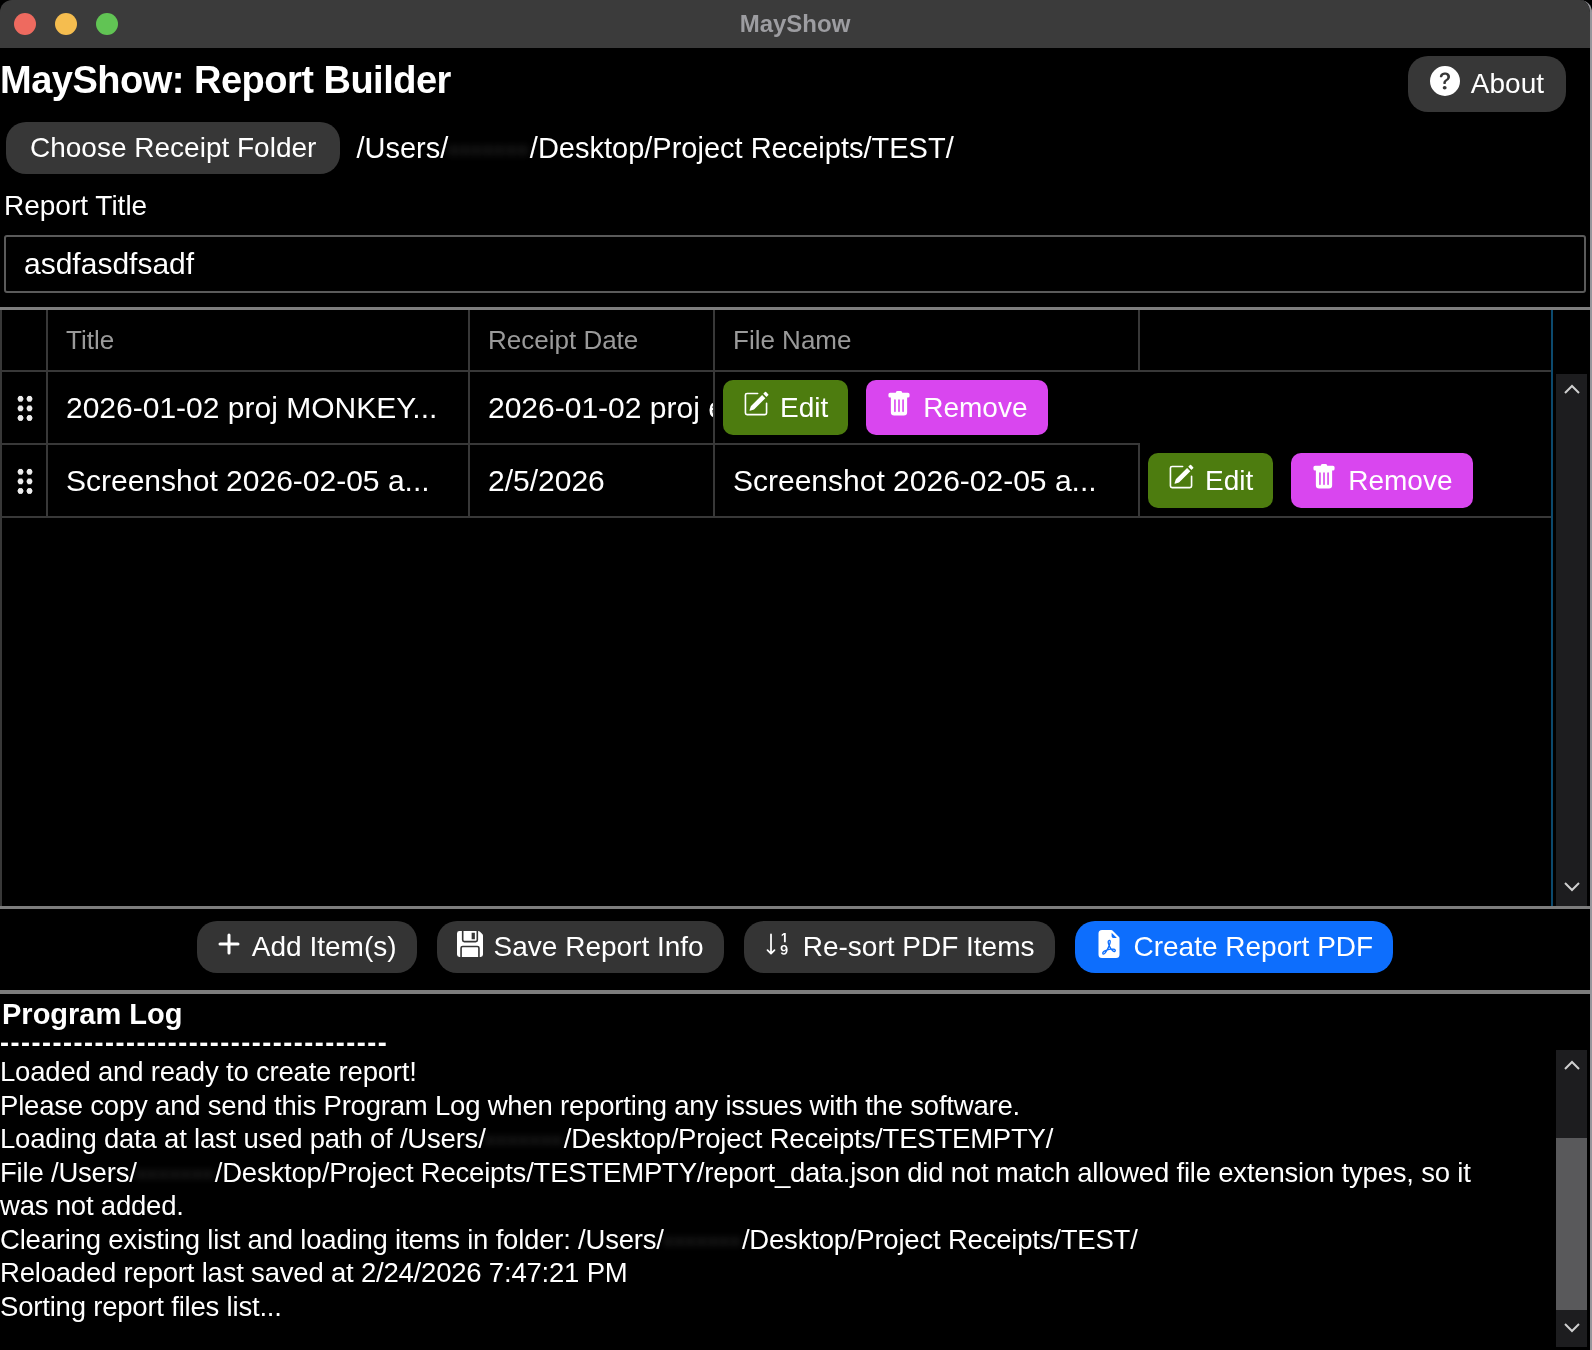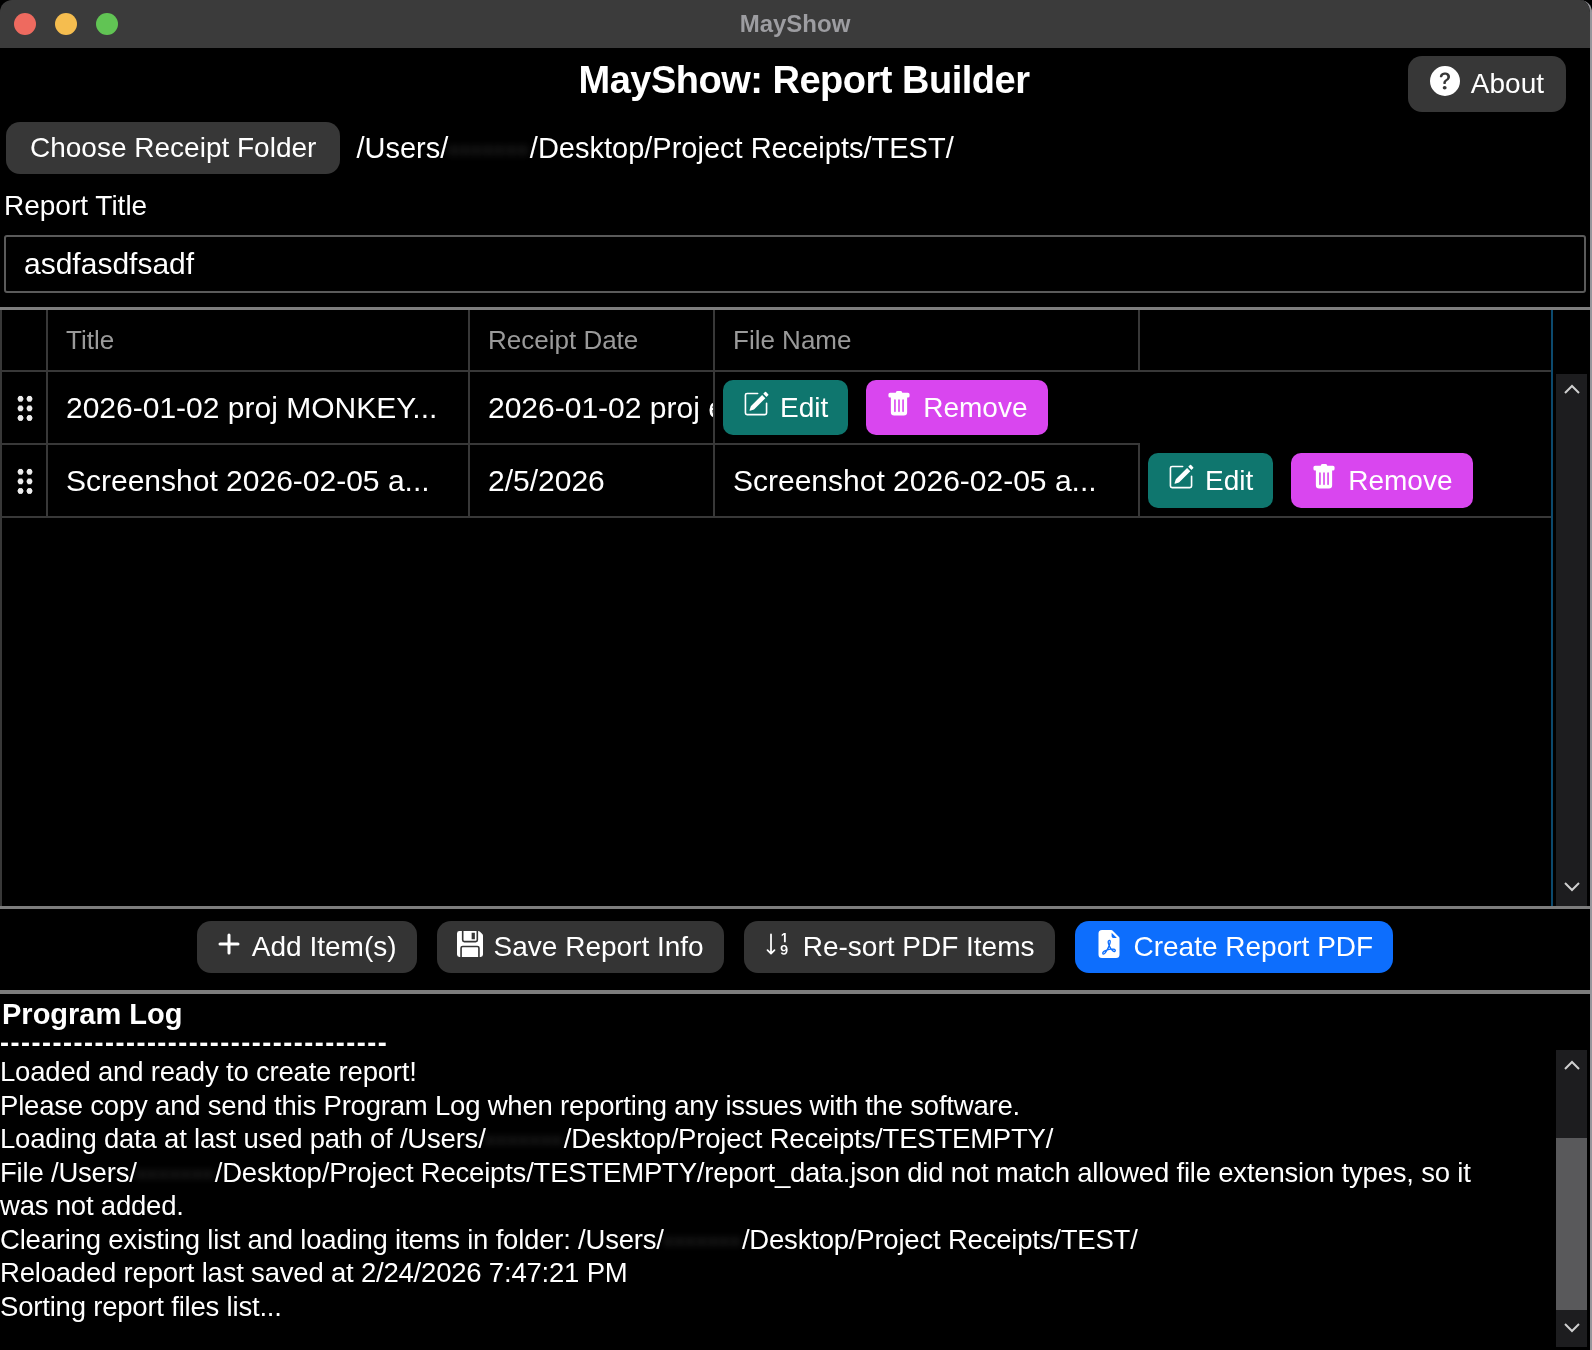--- a/index.html
+++ b/index.html
@@ -11,23 +11,23 @@
   .titlebar{height:48px;background:#3b3b3b;display:flex;align-items:center;justify-content:center;position:relative;}
   .traffic{position:absolute;left:14px;top:0;height:100%;display:flex;align-items:center;gap:19px;}
   .light{width:22px;height:22px;border-radius:50%;display:inline-block;}
   .light.red{background:#ee6a5f;}
   .light.yellow{background:#f5bd4f;}
   .light.green{background:#61c454;}
   .titlebar-title{color:#9d9da1;font-weight:bold;font-size:24px;}
 
   
   .header{position:relative;height:66px;}
-  .page-title{margin:0;text-align:center;font-size:38px;line-height:64px;font-weight:bold;letter-spacing:-.5px;padding-left:18px;}
+  .page-title{margin:0;font-size:38px;line-height:64px;font-weight:bold;letter-spacing:-.5px;}
   .btn{display:inline-flex;align-items:center;justify-content:center;gap:11px;background:#373737;color:#fff;
-       border:none;border-radius:14px;font-family:inherit;font-size:28px;cursor:pointer;white-space:nowrap;}
+       border:none;border-radius:20px;font-family:inherit;font-size:28px;cursor:pointer;white-space:nowrap;}
   .about-btn{position:absolute;right:24px;top:8px;height:56px;padding:0 22px;}
 
   
   .folder-row{display:flex;align-items:center;gap:16px;margin:8px 0 0 6px;}
   .choose-btn{height:52px;padding:0 24px;}
   .path{font-size:29px;display:flex;align-items:flex-end;}
   .redacted{filter:blur(5px);opacity:.85;letter-spacing:2px;}
 
   
   .rt-label{display:block;margin:16px 0 0 4px;font-size:28px;}
@@ -41,21 +41,21 @@
   .trow{display:grid;grid-template-columns:46px 422px 245px 425px 1fr;}
   .thead .cell{height:62px;color:#9a9a9a;font-size:26px;}
   .cell{display:flex;align-items:center;padding-left:18px;border-right:2px solid #383838;border-bottom:2px solid #383838;
         box-sizing:border-box;overflow:hidden;white-space:nowrap;}
   .cell:last-child{border-right:none;}
   .tbody .cell{height:73px;font-size:30px;}
   .grip-cell{padding-left:0;justify-content:center;cursor:grab;}
   .grip{width:17px;height:27px;background-image:radial-gradient(circle,#ececec 2.6px,transparent 3.3px);
         background-size:9px 9.6px;}
   .actions-cell{gap:18px;padding-left:8px;}
-  .btn-edit{height:55px;padding:8px 20px;background:#0f766e;border-radius:10px;}
+  .btn-edit{height:55px;padding:8px 20px;background:#4d7c0f;border-radius:10px;}
   .btn-remove{height:55px;padding:0 20px;background:#d946ef;border-radius:10px;}
 
   .vscroll{position:absolute;right:3px;width:31px;background:#1d1d1f;display:flex;flex-direction:column;
            justify-content:space-between;align-items:center;padding:8px 0;box-sizing:border-box;}
   .table-scroll{top:64px;bottom:0;}
   .chev{display:block;}
 
   
   .toolbar{margin-top:12px;height:52px;display:flex;justify-content:center;align-items:center;gap:20px;}
   .toolbar .btn{height:52px;padding:0 20px;background:#343434;}

